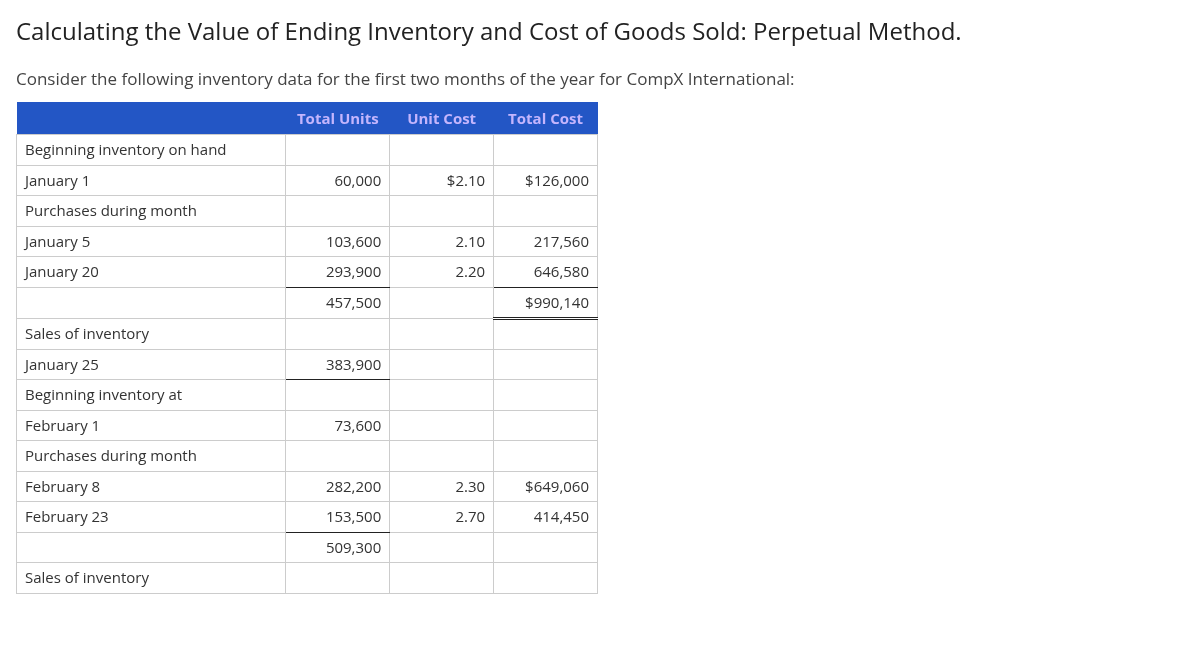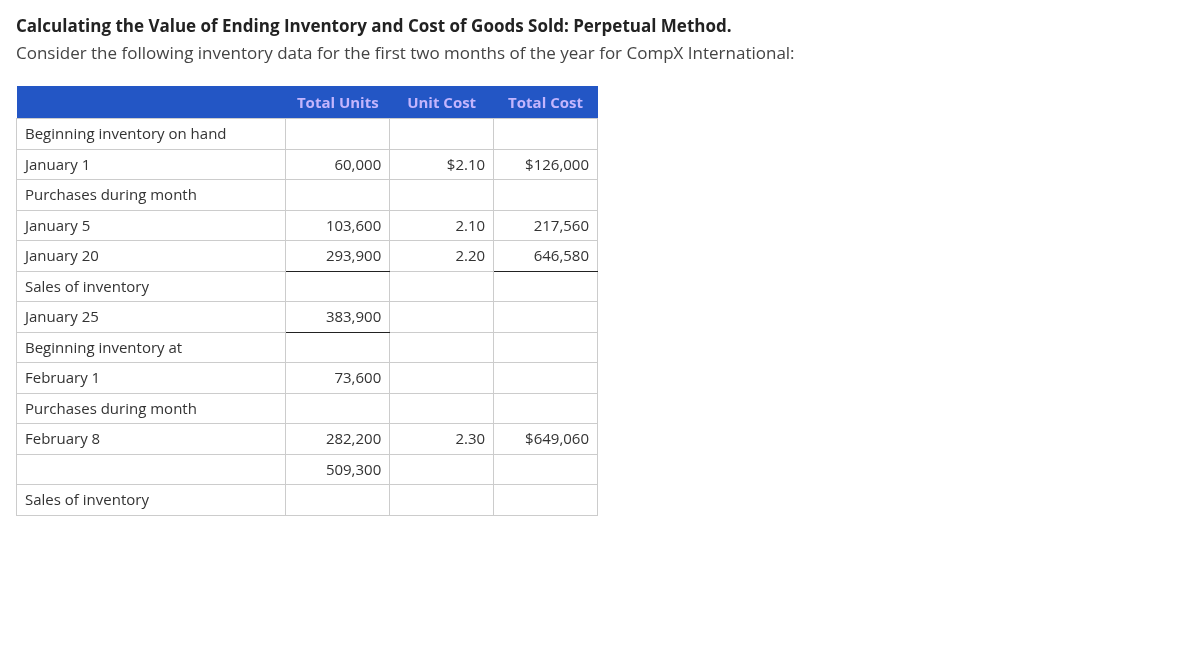--- a/index.html
+++ b/index.html
@@ -5,29 +5,29 @@
   * { box-sizing: border-box; }
   body {
     margin: 0;
     padding: 14px 16px;
     font-family: "Segoe UI", "Open Sans", Arial, sans-serif;
     color: #333;
     background: #fff;
     font-size: 15px;
   }
   .title {
-    font-weight: 700;
-    font-size: 17px;
+    font-weight: 400;
+    font-size: 24px;
     color: #222;
-    margin-bottom: 4px;
+    margin-bottom: 20px;
   }
   .subtitle {
     font-size: 17px;
     color: #444;
-    margin-bottom: 22px;
+    margin-bottom: 12px;
   }
   table {
     border-collapse: collapse;
     width: 582px;
   }
   th {
     background: #2356c5;
     color: #c4b5fd;
     font-weight: 700;
     font-size: 15px;
@@ -100,20 +100,26 @@
       <td class="num">2.10</td>
       <td class="num">217,560</td>
     </tr>
     <tr>
       <td class="label indent">January 20</td>
       <td class="num underline">293,900</td>
       <td class="num">2.20</td>
       <td class="num underline">646,580</td>
     </tr>
     <tr>
+      <td class="label"></td>
+      <td class="num">457,500</td>
+      <td class="num"></td>
+      <td class="num dbl-underline">$990,140</td>
+    </tr>
+    <tr>
       <td class="label">Sales of inventory</td>
       <td class="num"></td>
       <td class="num"></td>
       <td class="num"></td>
     </tr>
     <tr>
       <td class="label indent">January 25</td>
       <td class="num underline">383,900</td>
       <td class="num"></td>
       <td class="num"></td>
@@ -136,20 +142,26 @@
       <td class="num"></td>
       <td class="num"></td>
     </tr>
     <tr>
       <td class="label indent">February 8</td>
       <td class="num">282,200</td>
       <td class="num">2.30</td>
       <td class="num">$649,060</td>
     </tr>
     <tr>
+      <td class="label indent">February 23</td>
+      <td class="num underline">153,500</td>
+      <td class="num">2.70</td>
+      <td class="num">414,450</td>
+    </tr>
+    <tr>
       <td class="label"></td>
       <td class="num">509,300</td>
       <td class="num"></td>
       <td class="num"></td>
     </tr>
     <tr>
       <td class="label">Sales of inventory</td>
       <td class="num"></td>
       <td class="num"></td>
       <td class="num"></td>

